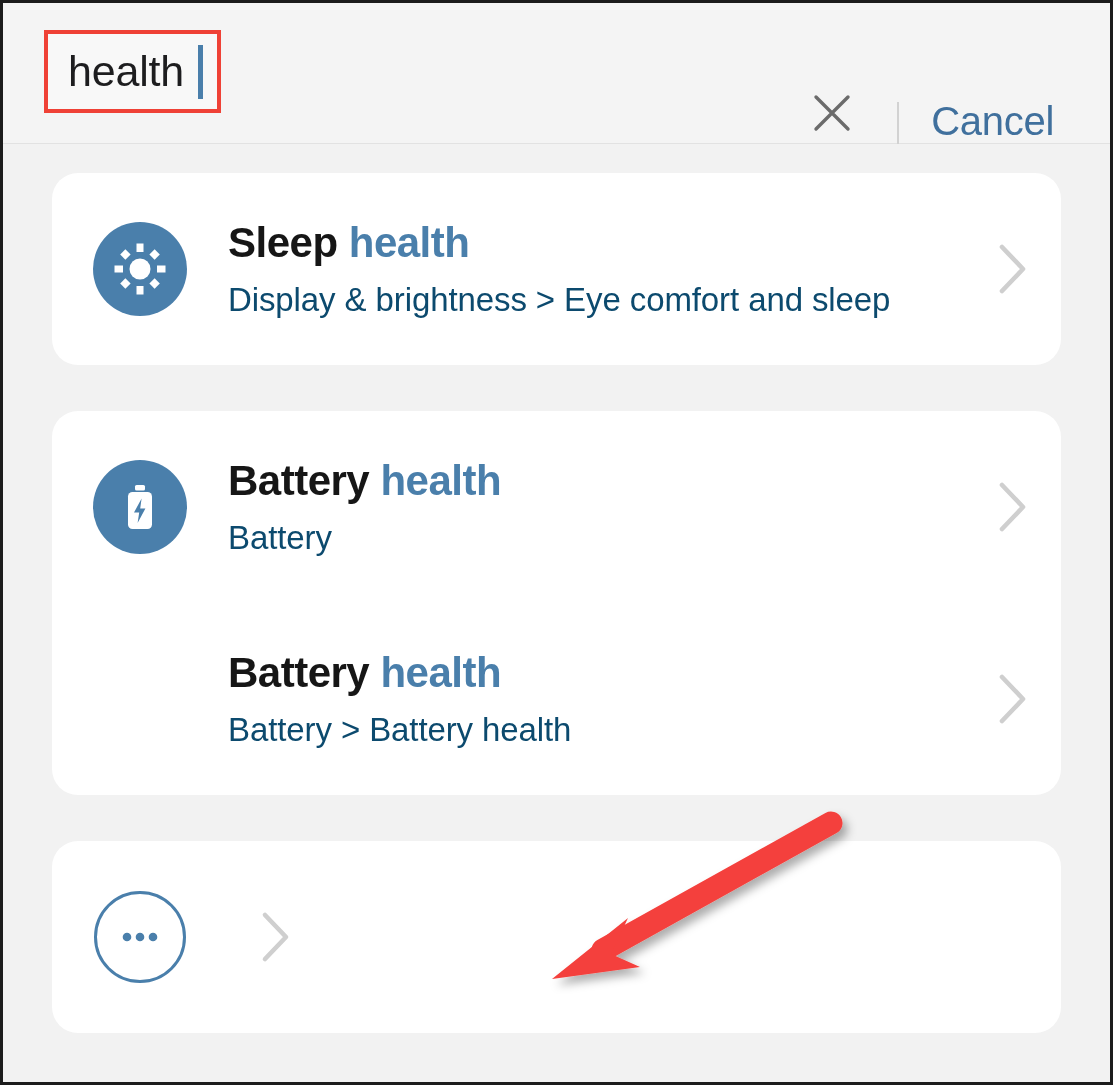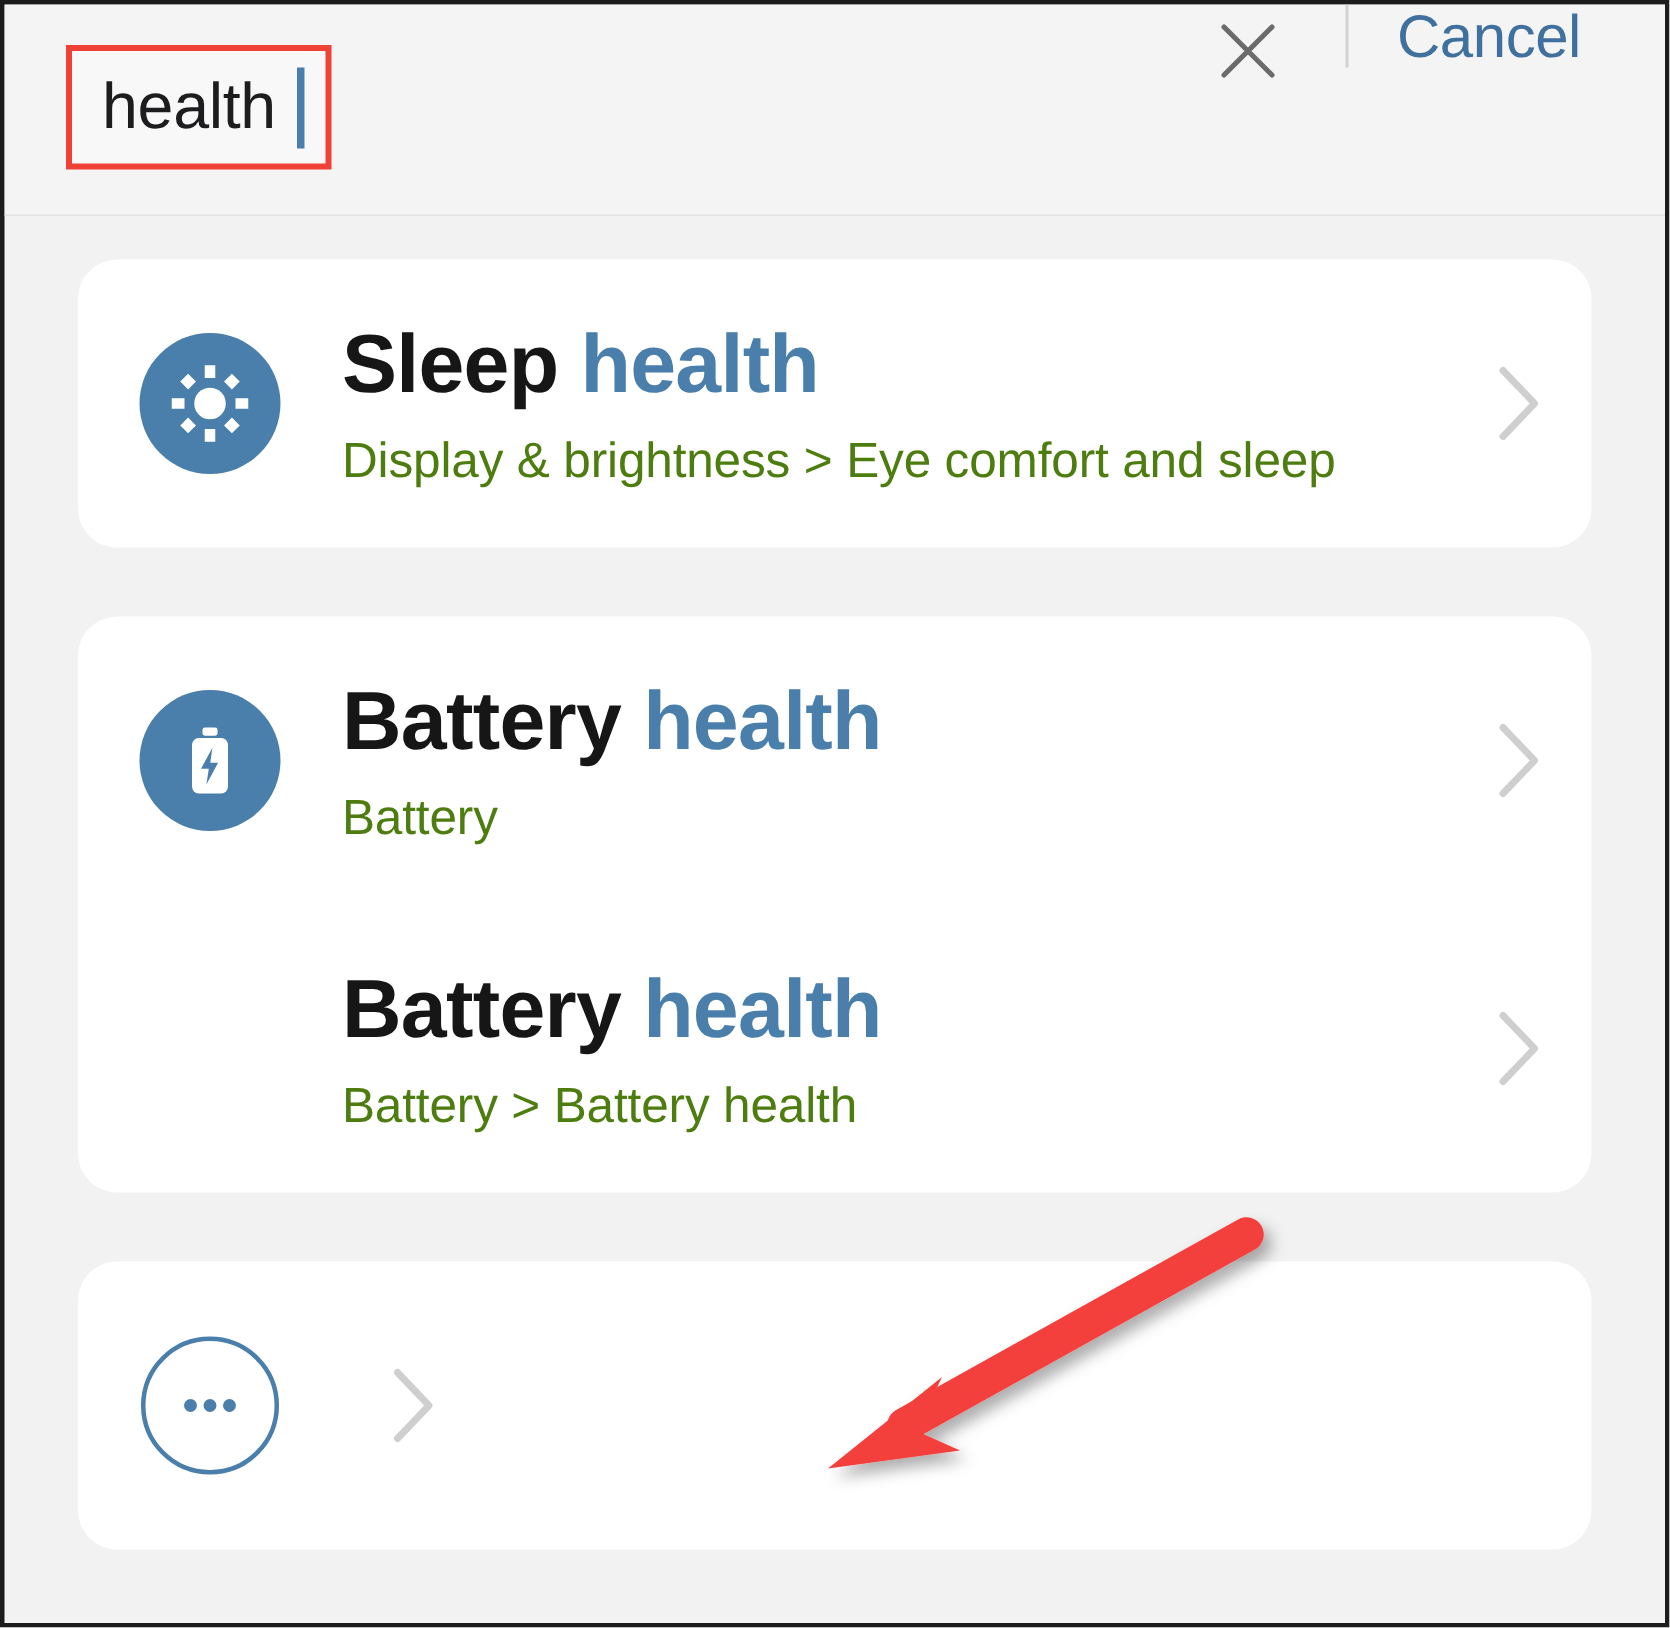--- a/index.html
+++ b/index.html
@@ -68,21 +68,21 @@
     margin-left: 14px;
     flex: 0 0 auto;
   }
 
   .header-actions {
     position: absolute;
     right: 0;
     top: 0;
     height: 141px;
     display: flex;
-    align-items: flex-start;
+    align-items: flex-end;
   }
 
   .close-btn {
     width: 62px;
     height: 62px;
     display: flex;
     align-items: center;
     justify-content: center;
     cursor: pointer;
   }
@@ -163,33 +163,33 @@
     justify-content: center;
   }
 
   .row-text {
     flex: 1 1 auto;
     min-width: 0;
     padding-right: 30px;
   }
 
   .row-title {
-    font-size: 55px;
+    font-size: 42px;
     font-weight: bold;
     color: #161616;
     letter-spacing: -0.5px;
     line-height: 1.12;
     white-space: nowrap;
   }
   .row-title .hl { color: #4a7fab; }
 
   .row-sub {
     margin-top: 16px;
     font-size: 33px;
-    color: #4d7c0f;
+    color: #0c4a6e;
     letter-spacing: -0.1px;
     line-height: 1.12;
     white-space: nowrap;
   }
 
   .row-chevron {
     flex: 0 0 auto;
     width: 96px;
     display: flex;
     align-items: center;

